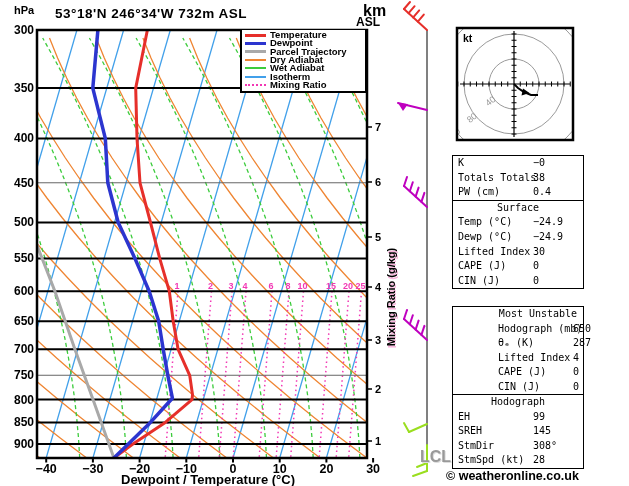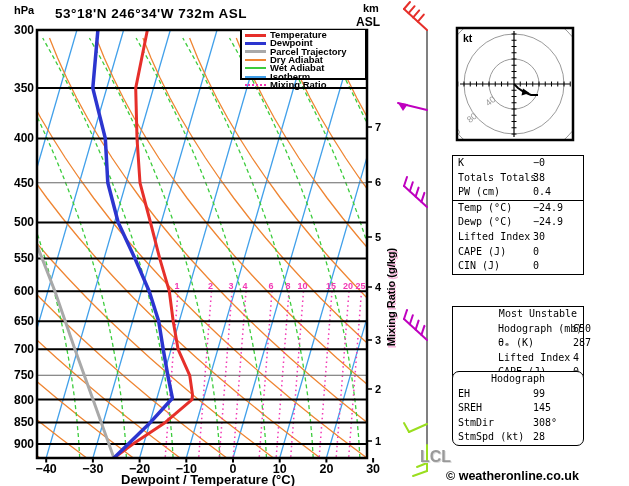--- a/index.html
+++ b/index.html
@@ -2,29 +2,29 @@
 <html><head>
 <meta charset="utf-8">
 <style>
   html,body{margin:0;padding:0;background:#fff;}
   #stage{position:relative;width:629px;height:486px;background:#fff;overflow:hidden;
          font-family:"Liberation Sans",sans-serif;}
   .lbl{position:absolute;color:#000;white-space:nowrap;}
   #title{left:55px;top:6px;font-size:13.5px;font-weight:bold;letter-spacing:.5px;}
   #datetime{left:407px;top:6px;font-size:13.5px;font-weight:bold;}
   #hpa-label{left:14px;top:4px;font-size:11px;font-weight:bold;}
-  #km-label{left:363px;top:2px;font-size:11px;font-weight:bold;}
+  #km-label{left:363px;top:2px;font-size:16px;font-weight:bold;}
   #asl-label{left:356px;top:15px;font-size:12px;font-weight:bold;}
   #xaxis-title{left:88px;top:472px;width:240px;text-align:center;font-size:13px;font-weight:bold;}
   #mixr-label{left:391px;top:297px;transform:translate(-50%,-50%) rotate(-90deg);
               font-size:11px;font-weight:bold;color:#000;text-shadow:-2px 1px 0 #f9b4dc;}
   #lcl-label{left:384px;top:448px;font-size:16px;font-weight:bold;color:#999;text-shadow:1px 1px 0 #ddd;padding-left:36px;}
   #copyright{left:446px;top:469px;font-size:12.5px;font-weight:bold;}
   
-  #legend{position:absolute;left:240px;top:29px;width:127px;height:51px;background:#fff;
+  #legend{position:absolute;left:240px;top:29px;width:127px;height:64px;background:#fff;
           border:2px solid #000;border-top-width:1px;box-sizing:border-box;padding:1px 0 0 3px;}
   .leg-row{display:flex;align-items:center;height:8.3px;}
   .leg-line{width:21px;margin-right:4px;flex:0 0 21px;}
   .leg-text{font-size:9.5px;font-weight:bold;line-height:8px;}
   
   .pbox{position:absolute;left:452px;width:132px;background:#fff;border:1.5px solid #000;
         box-sizing:border-box;font-family:"DejaVu Sans Mono","Liberation Mono",monospace;
         font-size:10px;}
   .sec{border-top:1.5px solid #000;}
   .sec:first-child{border-top:none;}
@@ -297,38 +297,39 @@
   <div class="lbl" id="xaxis-title">Dewpoint / Temperature (°C)</div>
 
   <div id="panel">
       <div class="pbox" style="top: 155px;">
         <div class="sec">
           <div class="prow"><span>K</span><span class="pval">−0</span></div>
           <div class="prow"><span>Totals Totals</span><span class="pval">38</span></div>
           <div class="prow"><span>PW (cm)</span><span class="pval">0.4</span></div>
         </div>
         <div class="sec">
+          <div class="sec-title">Surface</div>
           <div class="prow"><span>Temp (°C)</span><span class="pval">−24.9</span></div>
           <div class="prow"><span>Dewp (°C)</span><span class="pval">−24.9</span></div>
           <div class="prow"><span>Lifted Index</span><span class="pval">30</span></div>
           <div class="prow"><span>CAPE (J)</span><span class="pval">0</span></div>
           <div class="prow"><span>CIN (J)</span><span class="pval">0</span></div>
         </div>
       </div>
       <div class="pbox" style="top: 306px; padding-left: 40px;">
         <div class="sec">
           <div class="sec-title">Most Unstable</div>
           <div class="prow"><span>Hodograph (mb)</span><span class="pval">650</span></div>
           <div class="prow"><span>θₑ (K)</span><span class="pval">287</span></div>
           <div class="prow"><span>Lifted Index</span><span class="pval">4</span></div>
           <div class="prow"><span>CAPE (J)</span><span class="pval">0</span></div>
           <div class="prow"><span>CIN (J)</span><span class="pval">0</span></div>
         </div>
       </div>
-      <div class="pbox" style="top: 371px; border-radius: 7px;">
+      <div class="pbox" style="top: 394px;">
         <div class="sec">
           <div class="sec-title">Hodograph</div>
           <div class="prow"><span>EH</span><span class="pval">99</span></div>
           <div class="prow"><span>SREH</span><span class="pval">145</span></div>
           <div class="prow"><span>StmDir</span><span class="pval">308°</span></div>
           <div class="prow"><span>StmSpd (kt)</span><span class="pval">28</span></div>
         </div>
       </div>
     </div>
 

